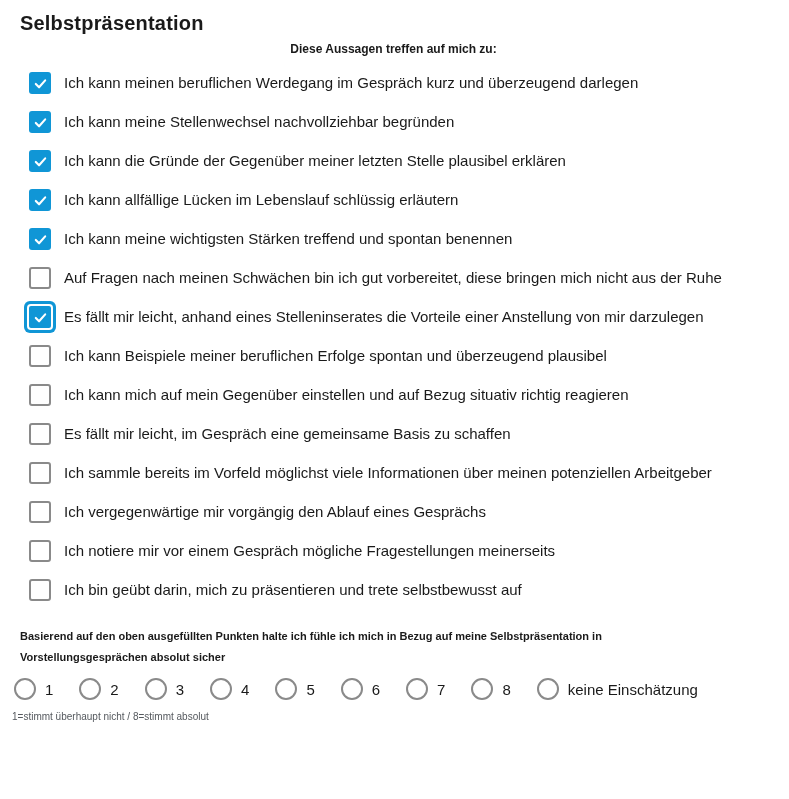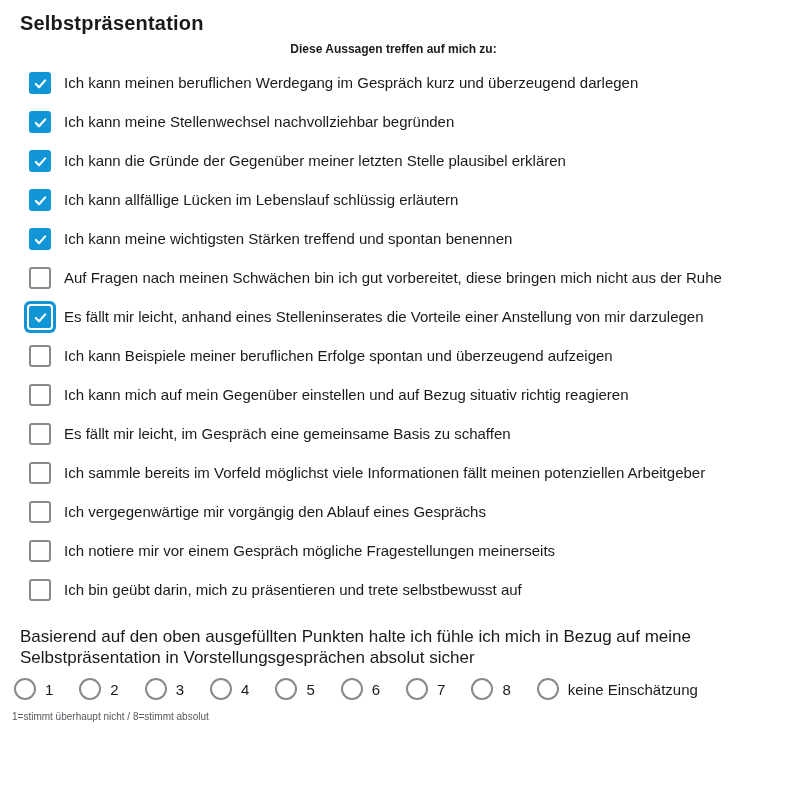--- a/index.html
+++ b/index.html
@@ -66,22 +66,22 @@
   .check-label {
     font-size: 15px;
     line-height: 25px;
     margin-left: 13px;
     max-width: 700px;
     margin-top: -1px;
   }
 
   .rating-section { margin-top: 24px; }
   .rating-prompt {
-    font-size: 17px;
-    font-weight: normal;
+    font-size: 11px;
+    font-weight: bold;
     line-height: 21px;
     max-width: 690px;
   }
   .radio-row {
     display: flex;
     align-items: center;
     margin-top: 10px;
     margin-left: -6px;
   }
   .radio-option {
@@ -177,42 +177,42 @@
         <path d="M4.5 12.8l5.2 5.2 9.8-11" fill="none" stroke="#ffffff" stroke-width="3.4" stroke-linecap="round" stroke-linejoin="round"></path>
       </svg>
     </span>
     <span class="check-label">Es fällt mir leicht, anhand eines Stelleninserates die Vorteile einer Anstellung von mir darzulegen</span>
   </div>
 
   <div class="check-row">
     <span class="checkbox">
       
     </span>
-    <span class="check-label">Ich kann Beispiele meiner beruflichen Erfolge spontan und überzeugend aufzeigen</span>
+    <span class="check-label">Ich kann Beispiele meiner beruflichen Erfolge spontan und überzeugend plausibel</span>
   </div>
 
   <div class="check-row">
     <span class="checkbox">
       
     </span>
     <span class="check-label">Ich kann mich auf mein Gegenüber einstellen und auf Bezug situativ richtig reagieren</span>
   </div>
 
   <div class="check-row">
     <span class="checkbox">
       
     </span>
     <span class="check-label">Es fällt mir leicht, im Gespräch eine gemeinsame Basis zu schaffen</span>
   </div>
 
   <div class="check-row">
     <span class="checkbox">
       
     </span>
-    <span class="check-label">Ich sammle bereits im Vorfeld möglichst viele Informationen fällt meinen potenziellen Arbeitgeber</span>
+    <span class="check-label">Ich sammle bereits im Vorfeld möglichst viele Informationen über meinen potenziellen Arbeitgeber</span>
   </div>
 
   <div class="check-row">
     <span class="checkbox">
       
     </span>
     <span class="check-label">Ich vergegenwärtige mir vorgängig den Ablauf eines Gesprächs</span>
   </div>
 
   <div class="check-row">

